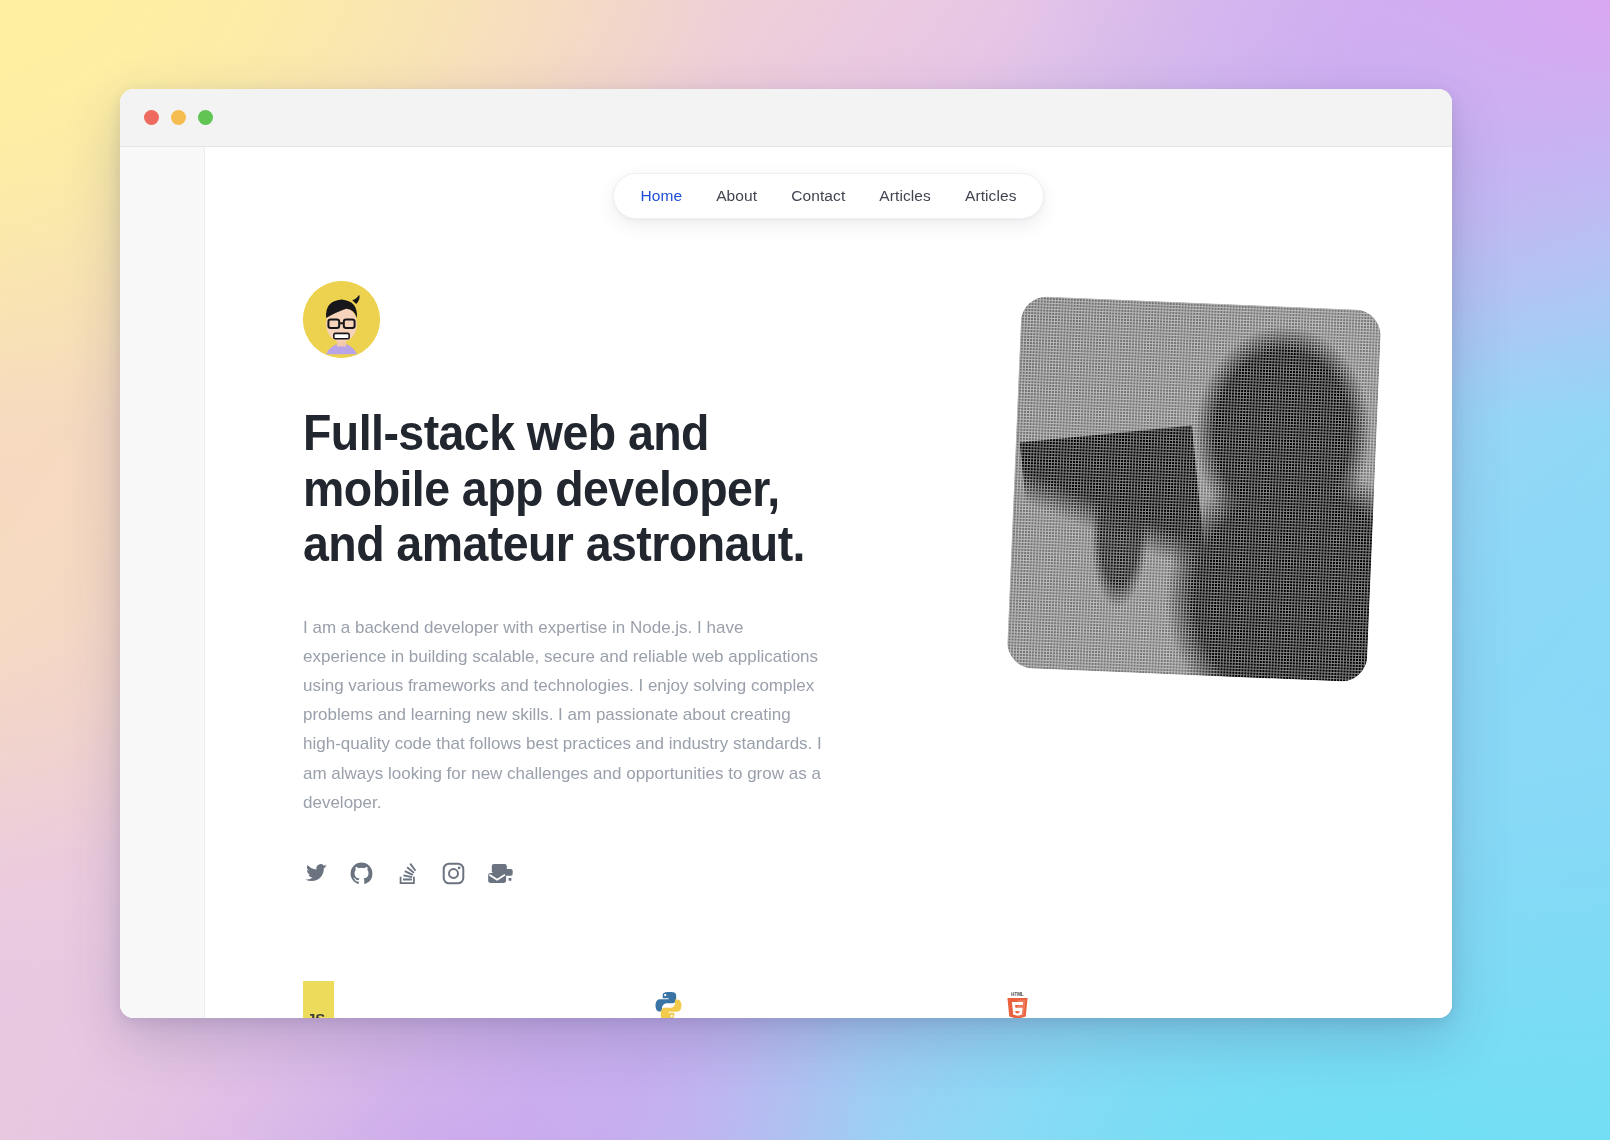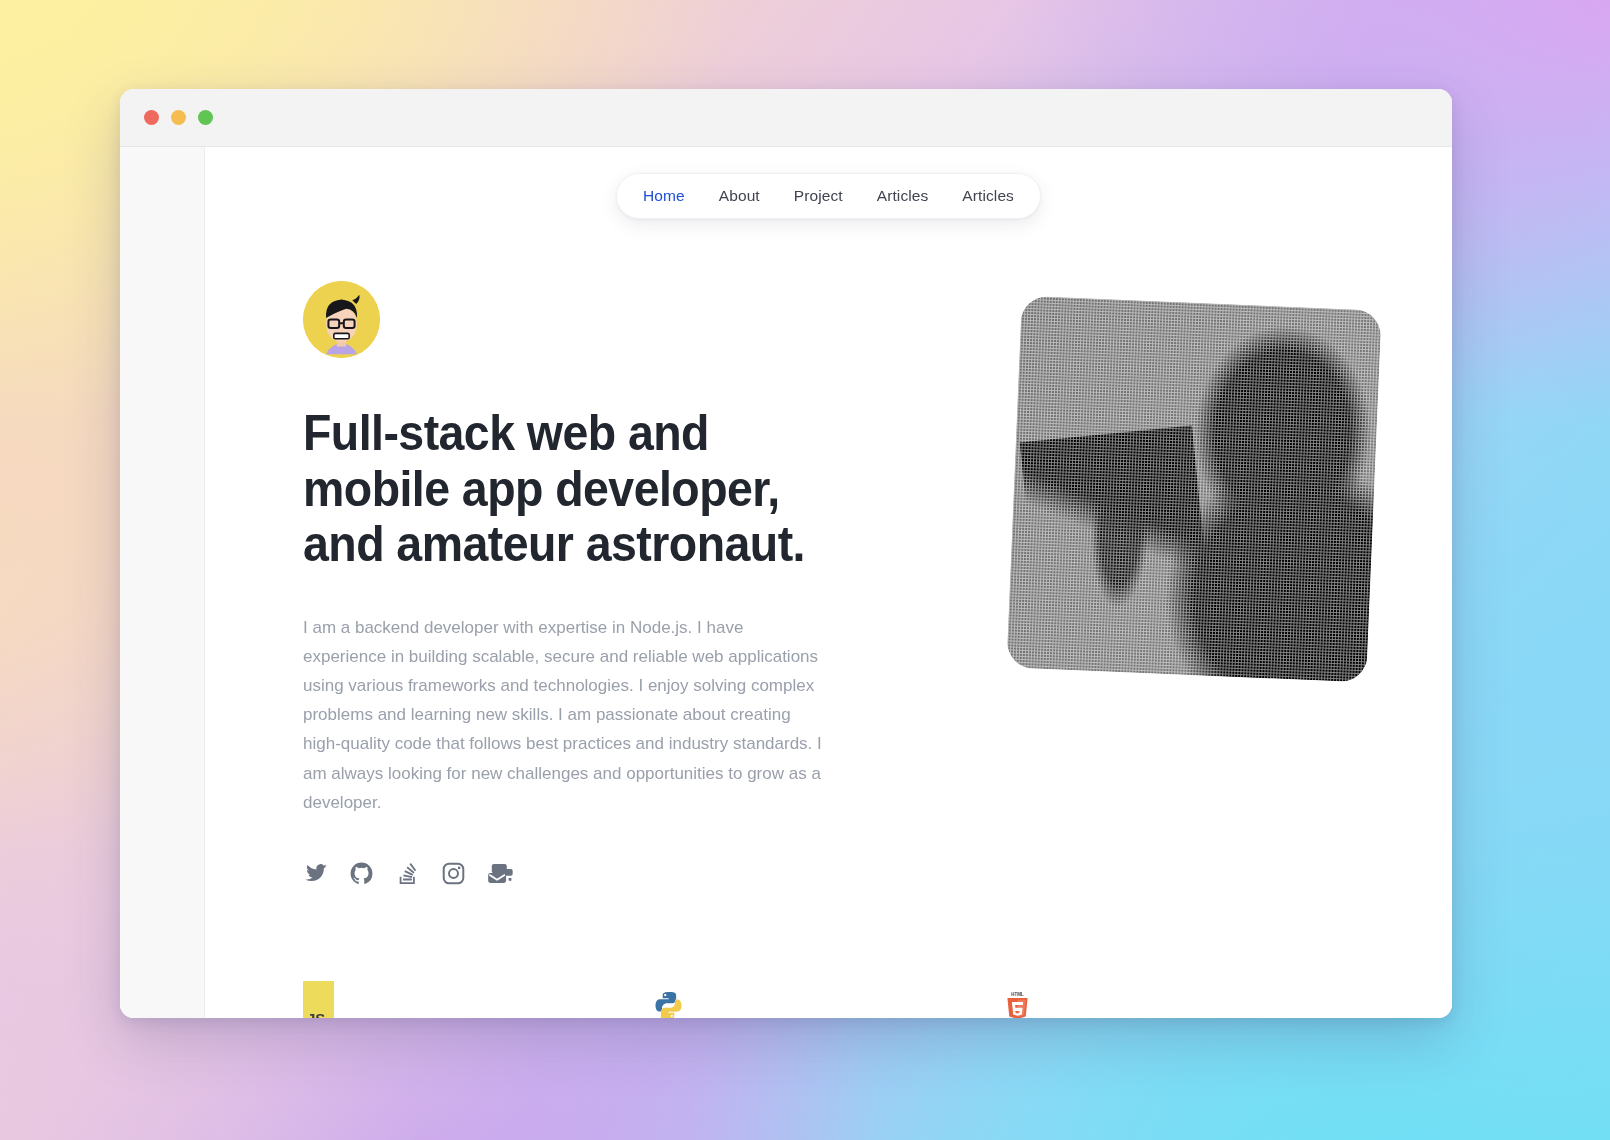--- a/index.html
+++ b/index.html
@@ -270,21 +270,21 @@
   <div id="chrome-body">
 
     <div id="left-strip"></div>
 
     <div id="viewport">
 
       <div id="nav-wrap">
         <nav id="nav-pill">
           <a class="nav-link active">Home</a>
           <a class="nav-link">About</a>
-          <a class="nav-link">Project</a>
+          <a class="nav-link">Contact</a>
           <a class="nav-link">Articles</a>
           <a class="nav-link">Articles</a>
         </nav>
       </div>
 
       <section id="hero">
 
         <div id="hero-left">
 
           <div id="avatar">

